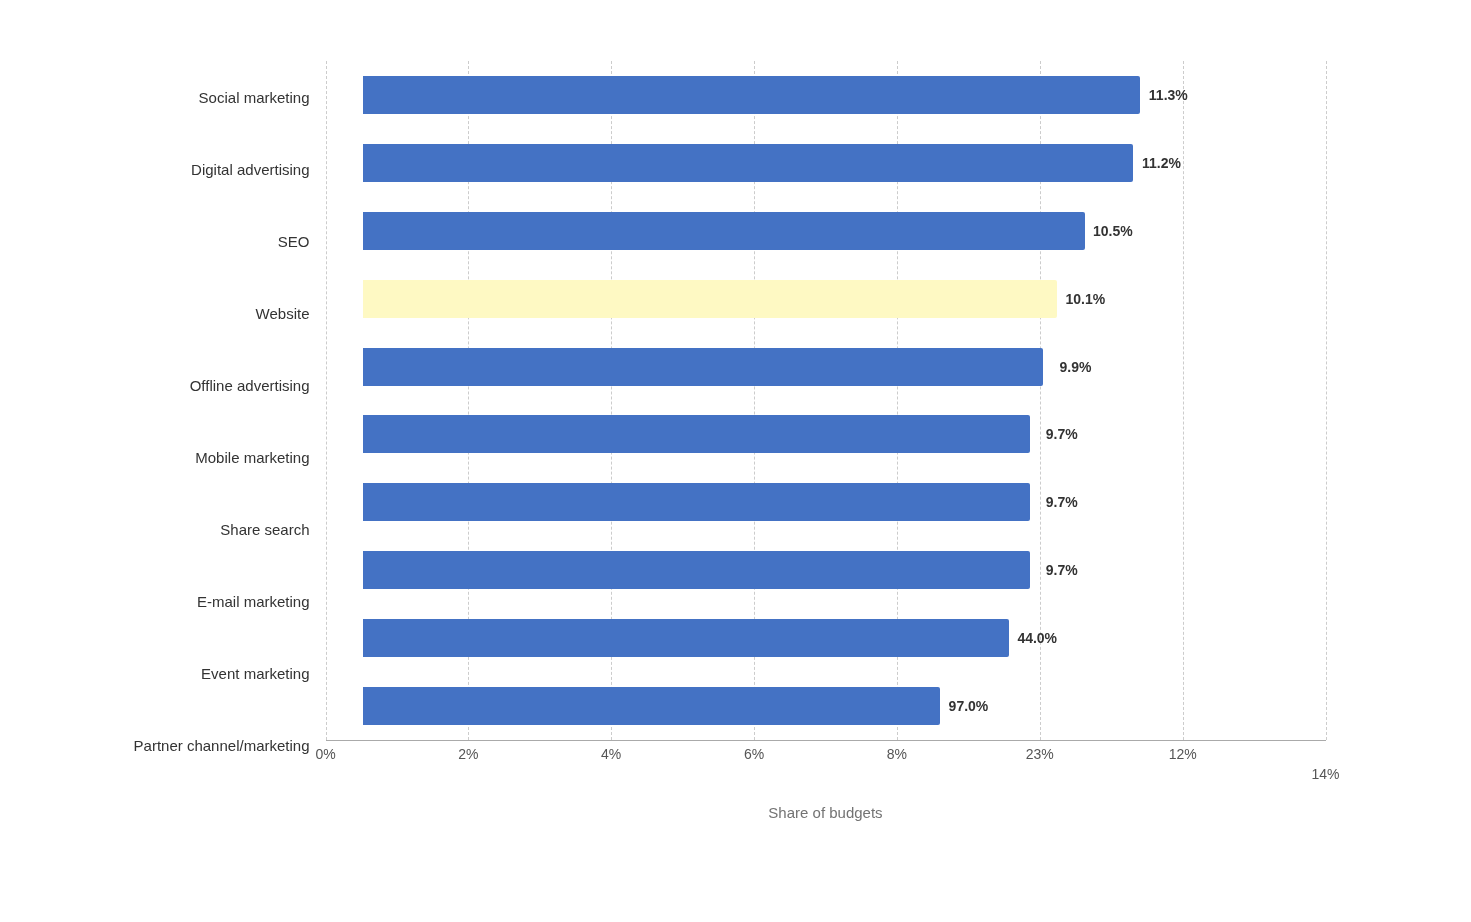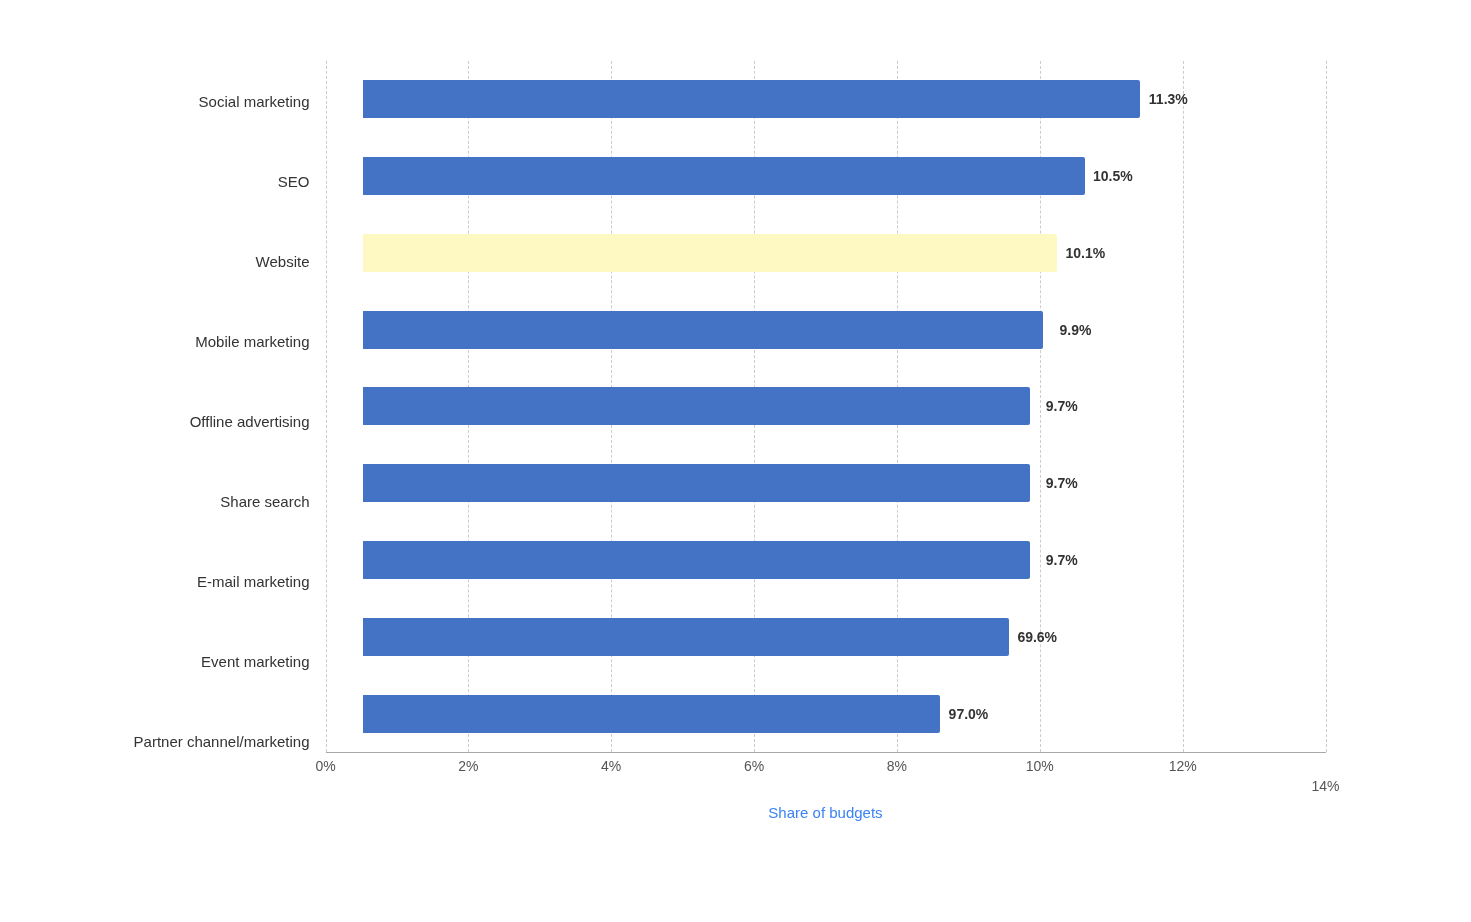--- a/index.html
+++ b/index.html
@@ -110,41 +110,42 @@
       position: absolute;
       top: 0;
       left: 0;
       right: 0;
       height: 1px;
       background: #aaa;
     }
     .x-axis-label {
       text-align: center;
       font-size: 15px;
-      color: #3b82f6;
-      margin-top: 8px;
+      color: #737373;
+      margin-top: 20px;
       padding-top: 4px;
     }
     .bottom-section {
       display: flex;
       flex-direction: column;
     }
   </style>
 </head>
 <body>
 
 <div class="chart-container">
   <div class="chart-area">
 
     <div class="y-labels" id="y-labels">
         <div class="y-label">Social marketing</div>
+        <div class="y-label">Digital advertising</div>
         <div class="y-label">SEO</div>
         <div class="y-label">Website</div>
+        <div class="y-label">Offline advertising</div>
         <div class="y-label">Mobile marketing</div>
-        <div class="y-label">Offline advertising</div>
         <div class="y-label">Share search</div>
         <div class="y-label">E-mail marketing</div>
         <div class="y-label">Event marketing</div>
         <div class="y-label">Partner channel/marketing</div>
       </div>
 
     <div class="plot-area">
       <div class="bars-section" id="bars-section">
 
       <div class="grid-line" style="left: 0%;"></div>
@@ -155,20 +156,25 @@
           <div class="grid-line" style="left: 71.4286%;"></div>
           <div class="grid-line" style="left: 85.7143%;"></div>
           <div class="grid-line" style="left: 100%;"></div>
           <div class="bars-wrapper">
             <div class="bar-row">
               <div class="bar" style="width: 80.7143%; background: rgb(68, 114, 196);">
                 <div class="bar-value">11.3%</div>
               </div>
             </div>
             <div class="bar-row">
+              <div class="bar" style="width: 80%; background: rgb(68, 114, 196);">
+                <div class="bar-value">11.2%</div>
+              </div>
+            </div>
+            <div class="bar-row">
               <div class="bar" style="width: 75%; background: rgb(68, 114, 196);">
                 <div class="bar-value">10.5%</div>
               </div>
             </div>
             <div class="bar-row">
               <div class="bar" style="width: 72.1429%; background: #fef9c3;">
                 <div class="bar-value">10.1%</div>
               </div>
             </div>
             <div class="bar-row">
@@ -186,39 +192,39 @@
                 <div class="bar-value">9.7%</div>
               </div>
             </div>
             <div class="bar-row">
               <div class="bar" style="width: 69.2857%; background: rgb(68, 114, 196);">
                 <div class="bar-value">9.7%</div>
               </div>
             </div>
             <div class="bar-row">
               <div class="bar" style="width: 67.1429%; background: rgb(68, 114, 196);">
-                <div class="bar-value">69.6%</div>
+                <div class="bar-value">44.0%</div>
               </div>
             </div>
             <div class="bar-row">
               <div class="bar" style="width: 60%; background: rgb(68, 114, 196);">
                 <div class="bar-value">97.0%</div>
               </div>
             </div>
           </div>
         </div>
       <div class="bottom-section">
         <div class="x-axis" id="x-axis">
           <div class="x-axis-line"></div>
         <div class="x-tick" style="left: 0%;">0%</div>
             <div class="x-tick" style="left: 14.2857%;">2%</div>
             <div class="x-tick" style="left: 28.5714%;">4%</div>
             <div class="x-tick" style="left: 42.8571%;">6%</div>
             <div class="x-tick" style="left: 57.1429%;">8%</div>
-            <div class="x-tick" style="left: 71.4286%;">10%</div>
+            <div class="x-tick" style="left: 71.4286%;">23%</div>
             <div class="x-tick" style="left: 85.7143%;">12%</div>
             <div class="x-tick" style="left: 100%; margin-top: 20px;">14%</div>
           </div>
         <div class="x-axis-label" id="x-axis-label">Share of budgets</div>
       </div>
     </div>
   </div>
 </div>
 
 </body></html>

